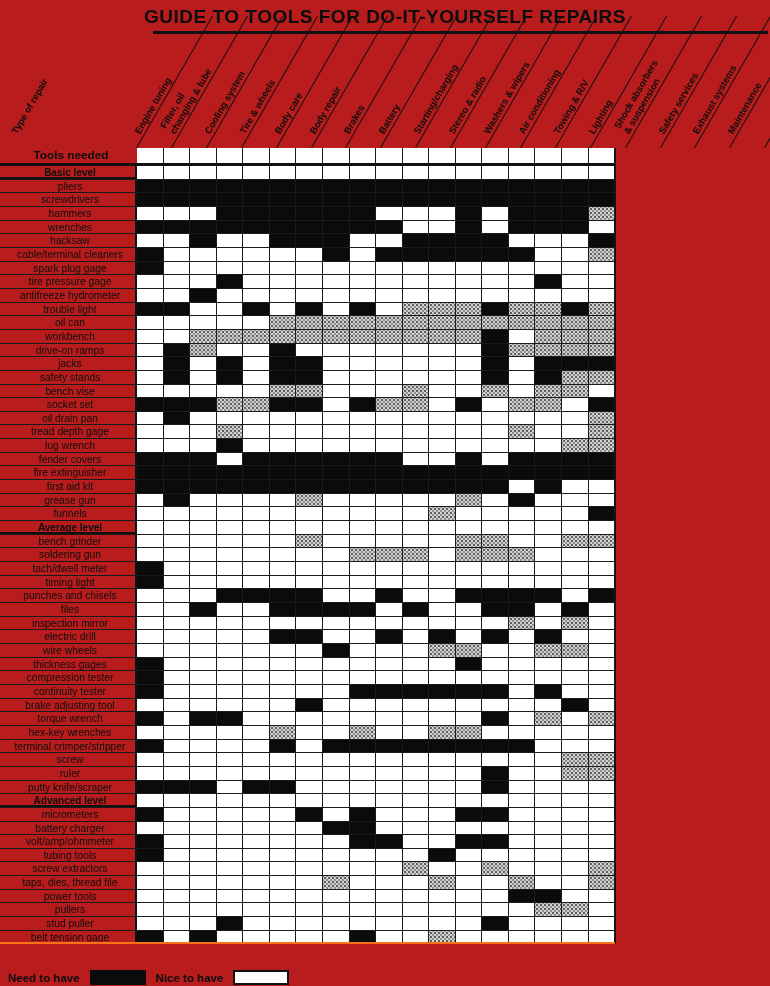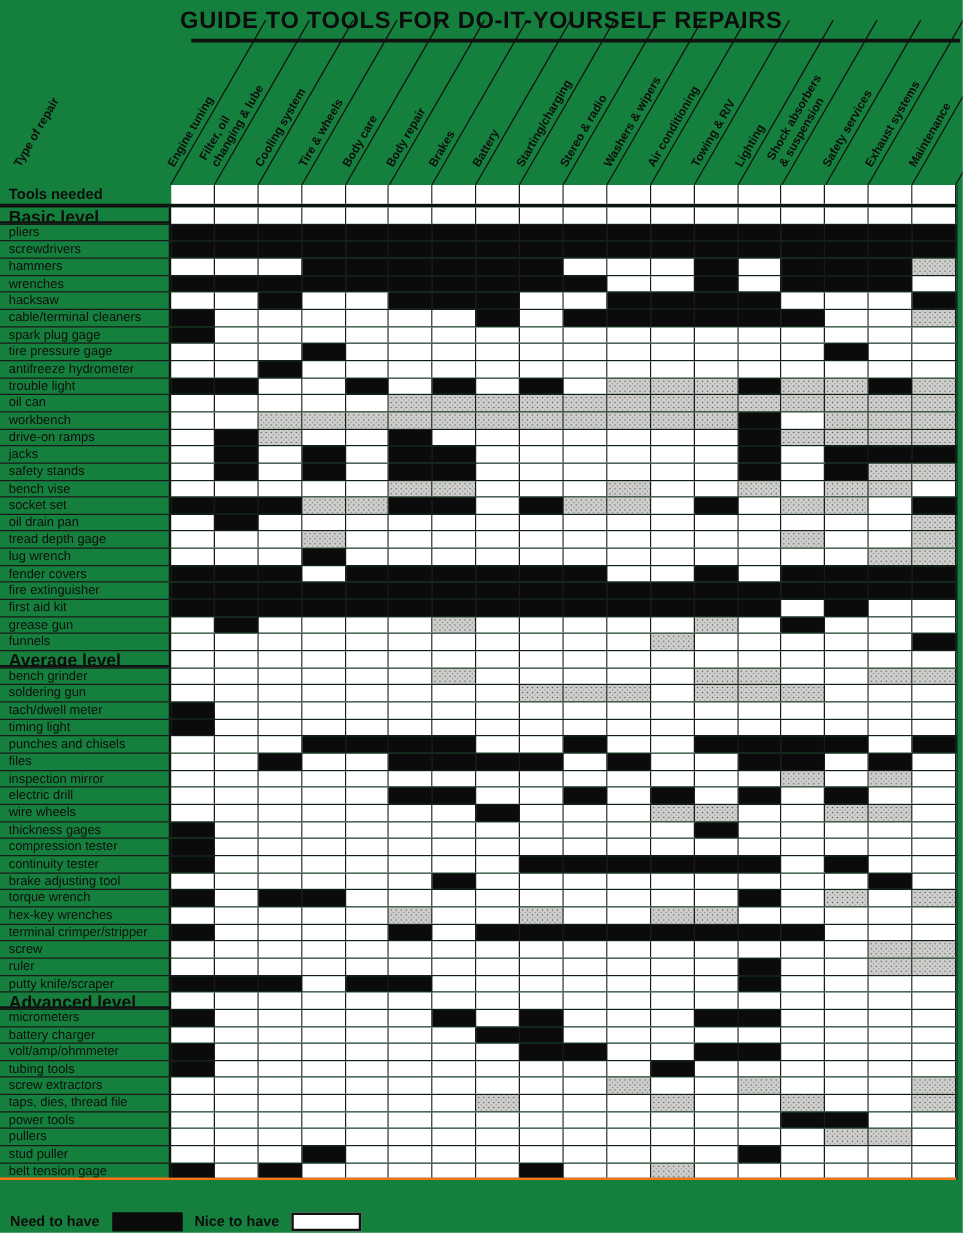--- a/index.html
+++ b/index.html
@@ -1,34 +1,34 @@
 <!DOCTYPE html>
 <html><head>
 <meta charset="utf-8">
 <style>
   html,body{margin:0;padding:0;}
-  #page{position:relative;width:770px;height:986px;background:#15803d;overflow:hidden;
+  #page{position:relative;width:770px;height:986px;background:#b91c1c;overflow:hidden;
         font-family:"Liberation Sans", sans-serif;color:#0d0d0d;}
   
   #title{position:absolute;left:0;top:6px;width:770px;text-align:center;
          font-size:19px;font-weight:bold;letter-spacing:.5px;}
   #title-rule{position:absolute;left:153px;top:31px;width:615px;height:3px;background:#111;}
   
   .diag{position:absolute;transform:rotate(-60deg);transform-origin:0 100%;
         width:152px;font-size:9.5px;font-weight:bold;line-height:11px;
         border-bottom:1.5px solid #111;padding-left:13px;white-space:pre;box-sizing:border-box;}
   .diag.noline{border-bottom:none;}
   
-  #tbl{position:absolute;left:0;top:148px;width:766px;border-right:1.5px solid #111;box-sizing:border-box;}
+  #tbl{position:absolute;left:0;top:148px;width:616px;border-right:1.5px solid #111;box-sizing:border-box;text-align:center;}
   .row{display:flex;height:13.66px;border-bottom:1px solid #1a1a1a;box-sizing:border-box;}
   .row.spacer{height:18px;border-bottom:3px solid #111;}
   .row.last{border-bottom:2px solid #f97316;}
   .rowlabel{width:137px;flex:0 0 137px;box-sizing:border-box;border-right:2px solid #111;
             font-size:10.3px;line-height:12px;padding:1px 2px 0 7px;overflow:hidden;white-space:nowrap;}
-  .rowlabel.sec{font-weight:bold;font-size:14px;border-bottom:2px solid #111;}
+  .rowlabel.sec{font-weight:bold;font-size:10px;border-bottom:2px solid #111;}
   .rowlabel.corner{font-weight:bold;font-size:11.8px;border-right:none;}
   .cell{flex:1;border-right:1px solid #1a1a1a;box-sizing:border-box;background:#fff;}
   .cell.c2{background:#0b0b0b;}
   .cell.c1{background-color:#d2d2d0;
            background-image:radial-gradient(#5e5e5e 26%, transparent 29%),
                             radial-gradient(#8f8f8f 26%, transparent 29%);
            background-size:4px 4px,4px 4px;background-position:0 0,2px 2px;}
   
   #legend{position:absolute;left:8px;top:957px;display:flex;align-items:center;
           font-size:11.5px;font-weight:bold;margin-top:13px;}

